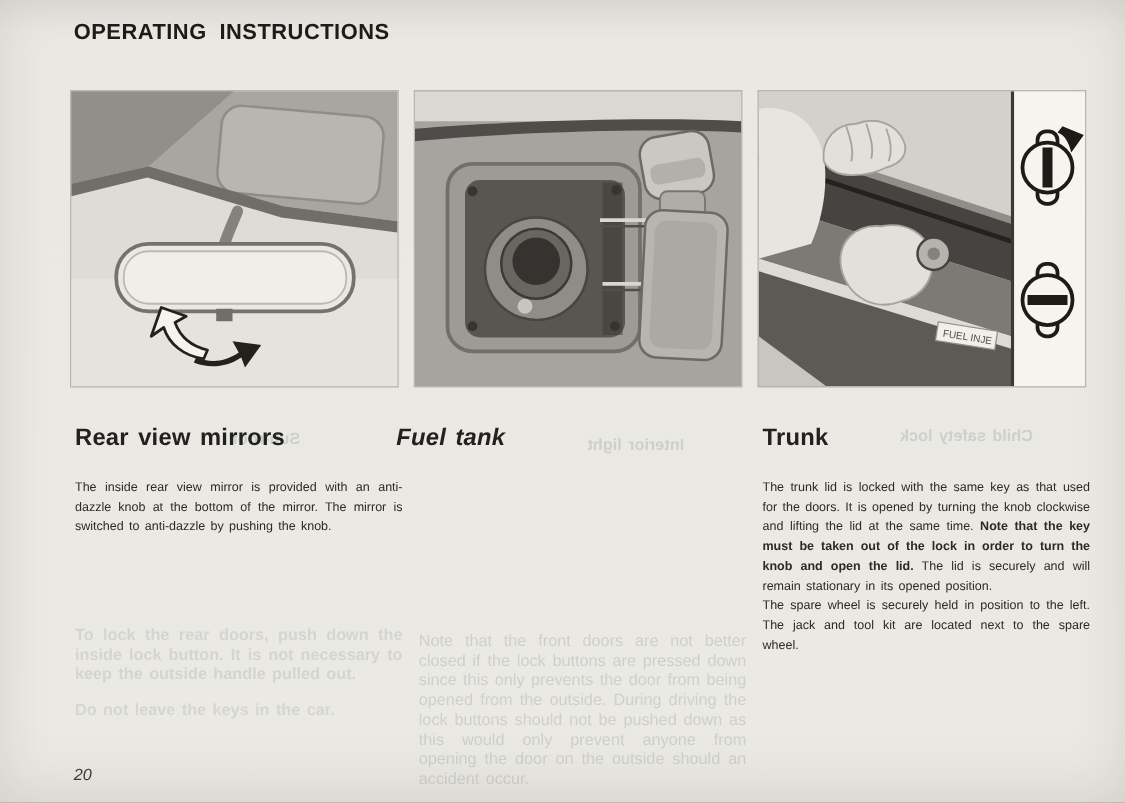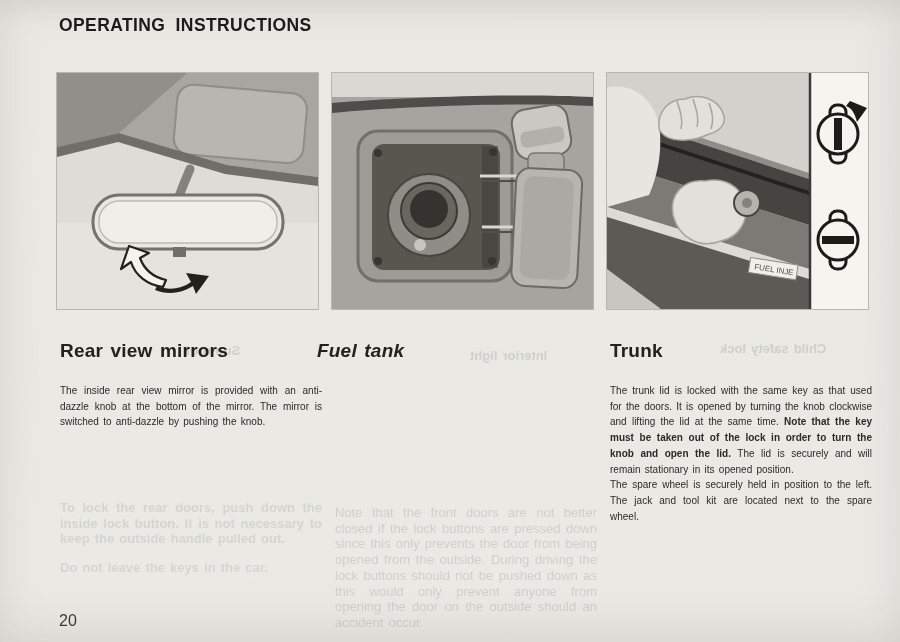--- a/index.html
+++ b/index.html
@@ -29,21 +29,21 @@
     margin:0 0 21px 0;font-size:19px;font-weight:bold;color:#222120;
     letter-spacing:.2px;word-spacing:2px;
   }
   .col p{
     margin:0;font-size:10px;line-height:15.7px;color:#2b2a28;
     text-align:justify;word-spacing:1.5px;
   }
   .col p.spaced{margin-top:15px;}
   .bold-inline{font-weight:bold;}
   .page-number{
-    position:absolute;left:59px;top:612px;font-size:16px;color:#3a3937;
+    position:absolute;left:59px;top:612px;font-size:13px;color:#3a3937;font-style:italic;
   }
   
   .ghost{
     position:absolute;z-index:1;color:rgba(128,140,146,0.55);
     filter:blur(0.5px);font-size:13px;line-height:15.7px;
     text-align:justify;word-spacing:1.5px;opacity:.55;
   }
   .ghost-heading{
     font-weight:bold;transform:scaleX(-1);text-align:right;
     filter:blur(0.6px);opacity:.5;

